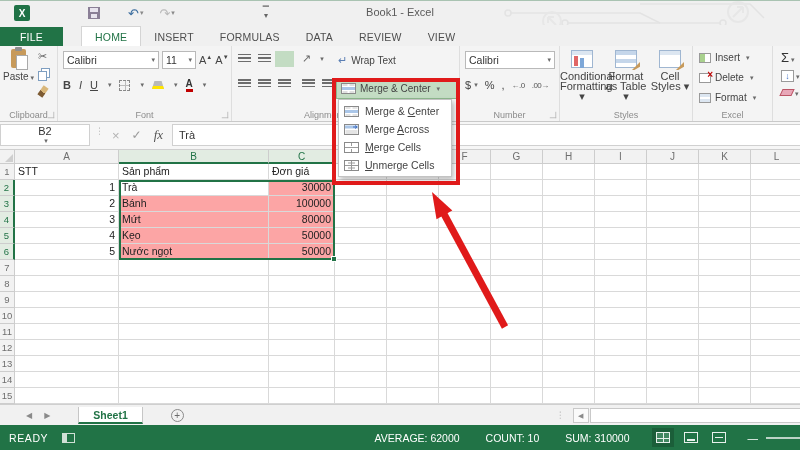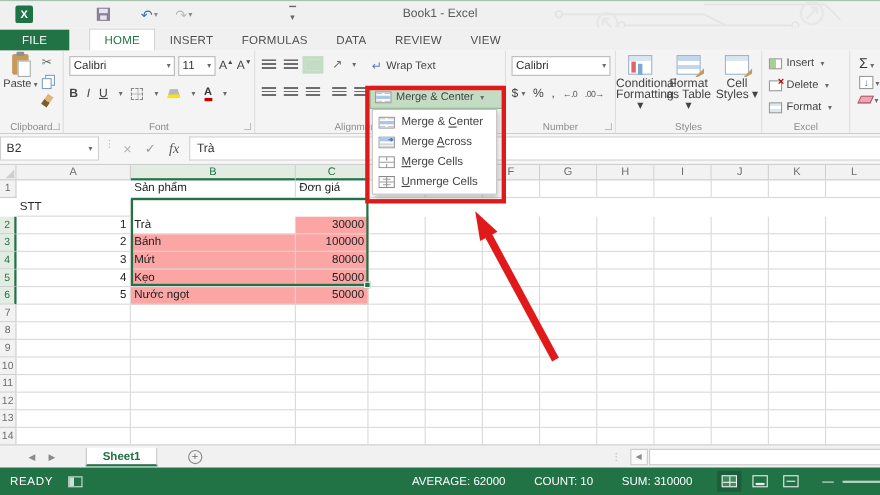--- a/index.html
+++ b/index.html
@@ -95,21 +95,21 @@
 
   
   .g-edit { width:46px; border-right:none; }
   .editcol { position:absolute; left:8px; top:4px; display:flex; flex-direction:column; gap:4px; }
   .sum-ic { font-size:13px; color:#333; }
   .filldown-ic { width:13px; height:12px; border:1px solid #9a9a9a; background:#fff; color:#4472c4; font-size:9px; text-align:center; line-height:11px; }
   .eraser-ic { width:12px; height:7px; background:#e8a7b8; border:1px solid #b56; transform:skewX(-25deg); }
 
   
   .fbar { left:0; top:122px; width:800px; height:28px; background:#f6f6f6; border-bottom:1px solid #cfcfcf; }
-  .namebox { position:absolute; left:0; top:2px; width:90px; height:22px; background:#fff; border:1px solid #d0d0d0; display:flex; align-items:center; justify-content:space-between; padding:0 5px; font-size:11px; color:#333; }
+  .namebox { position:absolute; left:0; top:2px; width:90px; height:22px; background:#fff; border:1px solid #d0d0d0; display:flex; align-items:center; justify-content:space-between; padding:0 5px; font-size:11px; color:#333;flex-direction:column; }
   .fsplit { position:absolute; left:95px; top:7px; color:#b5b5b5; font-size:9px; letter-spacing:0; line-height:4px; }
   .fbtns { position:absolute; left:106px; top:2px; height:22px; display:flex; align-items:center; gap:12px; padding-left:6px; }
   .fx-x { color:#b3b3b3; font-size:13px; } .fx-ok { color:#9a9a9a; font-size:12px; } .fx-fx { font-family:"Liberation Serif", serif; font-style:italic; font-size:13px; color:#555; }
   .finput { position:absolute; left:172px; top:2px; right:0; height:22px; background:#fff; border:1px solid #d0d0d0; border-right:none; display:flex; align-items:center; padding-left:6px; font-size:11px; color:#333; }
 
   
   .grid { left:0; top:150px; width:800px; height:254px; background:#fff; overflow:hidden; }
   .grow { display:flex; }
   .gc { flex:none; border-right:1px solid #d9d9d9; border-bottom:1px solid #d9d9d9; font-size:10.5px; color:#222; height:16px; line-height:15px; padding:0 3px; white-space:nowrap; overflow:hidden; }
   .hc { background:#f2f2f2; border-right:1px solid #cdcdcd; border-bottom:1px solid #cdcdcd; color:#6e6e6e; text-align:center; font-size:10px; padding:0; }
@@ -364,21 +364,21 @@
       <div class="gc hc colh" style="width: 52px;">F</div>
       <div class="gc hc colh" style="width: 52px;">G</div>
       <div class="gc hc colh" style="width: 52px;">H</div>
       <div class="gc hc colh" style="width: 52px;">I</div>
       <div class="gc hc colh" style="width: 52px;">J</div>
       <div class="gc hc colh" style="width: 52px;">K</div>
       <div class="gc hc colh" style="width: 52px;">L</div>
     </div>
     <div class="grow">
       <div class="gc hc rowh" style="width: 15px;">1</div>
-      <div class="gc" style="width: 104px; margin-top: 17px;">STT</div>
+      <div class="gc" style="width: 104px;">STT</div>
       <div class="gc" style="width: 150px;">Sản phẩm</div>
       <div class="gc" style="width: 66px;">Đơn giá</div>
       <div class="gc" style="width: 52px;"></div>
       <div class="gc" style="width: 52px;"></div>
       <div class="gc" style="width: 52px;"></div>
       <div class="gc" style="width: 52px;"></div>
       <div class="gc" style="width: 52px;"></div>
       <div class="gc" style="width: 52px;"></div>
       <div class="gc" style="width: 52px;"></div>
       <div class="gc" style="width: 52px;"></div>

